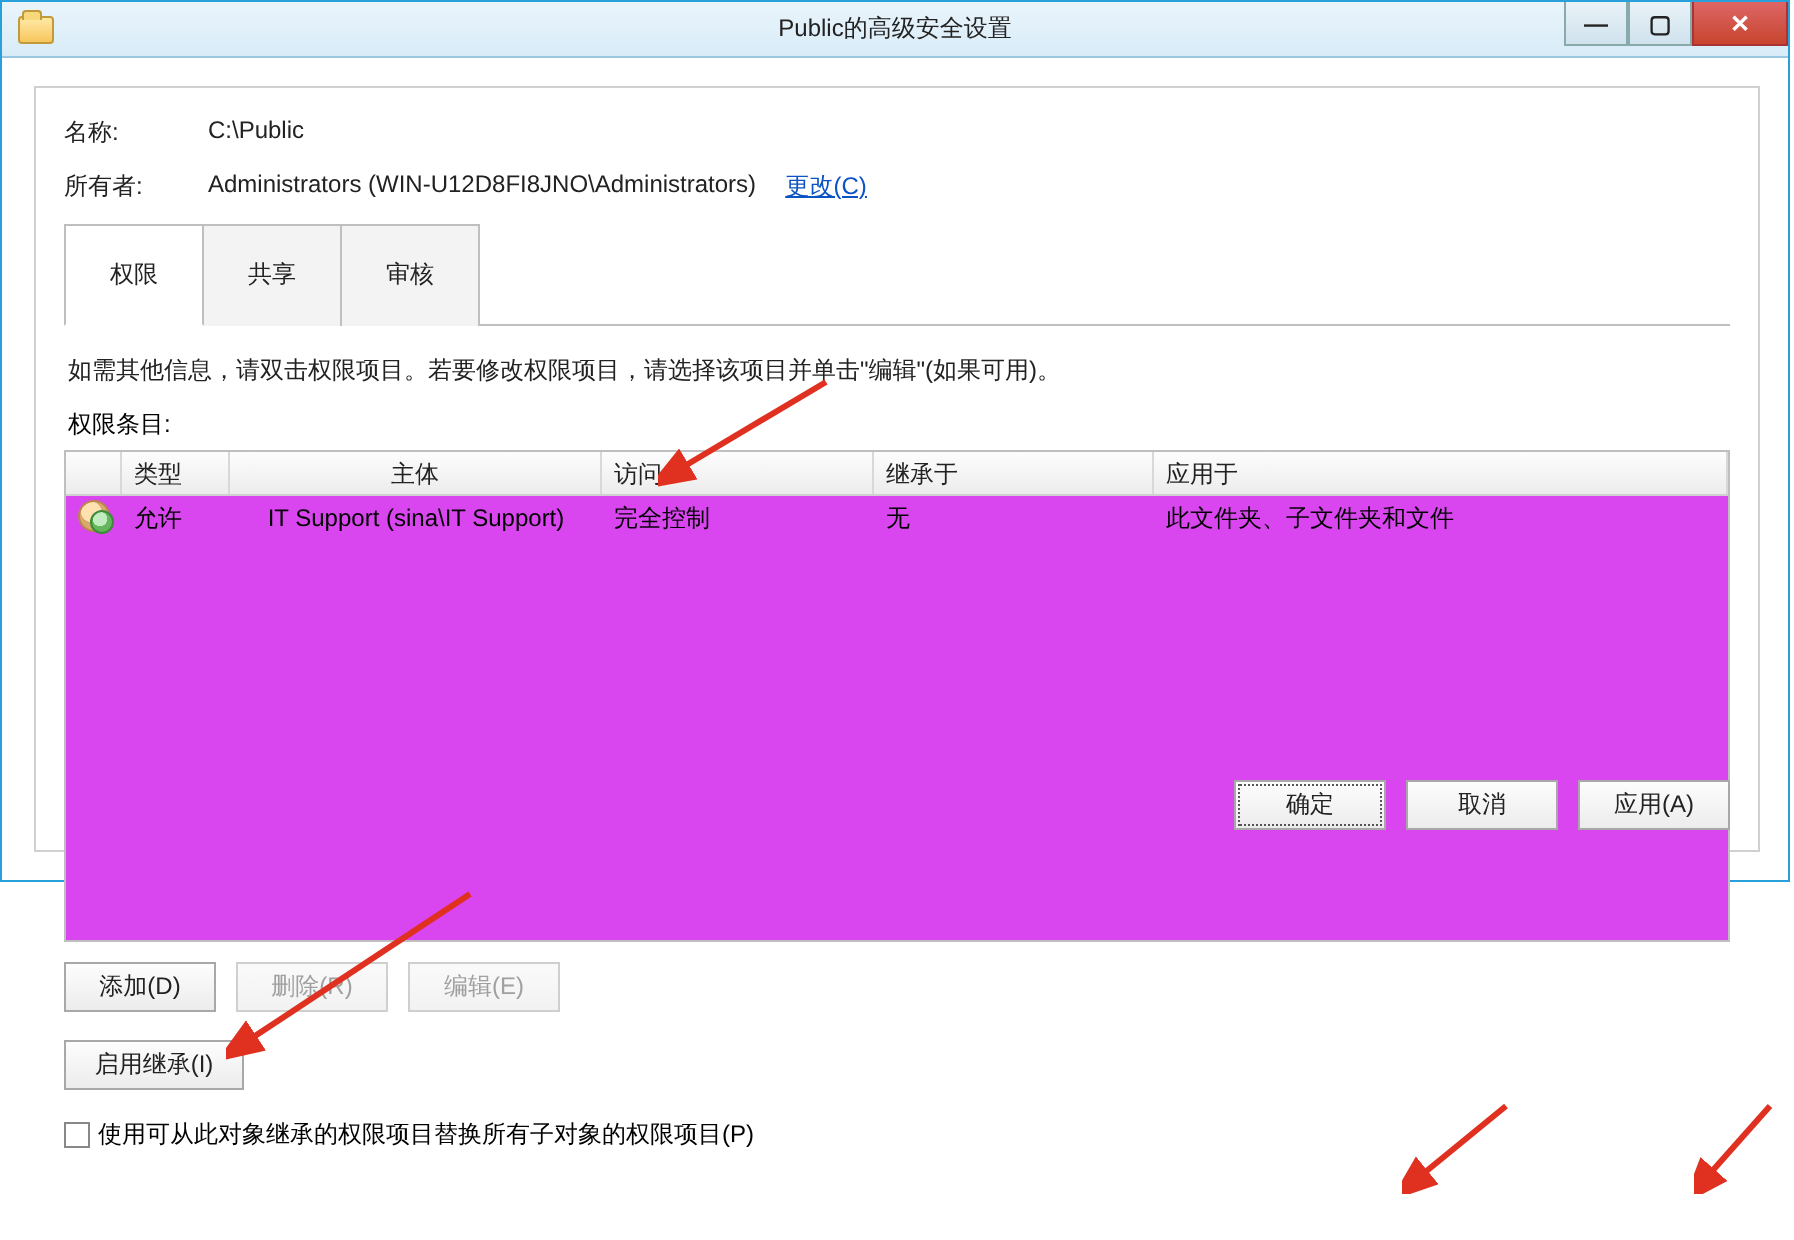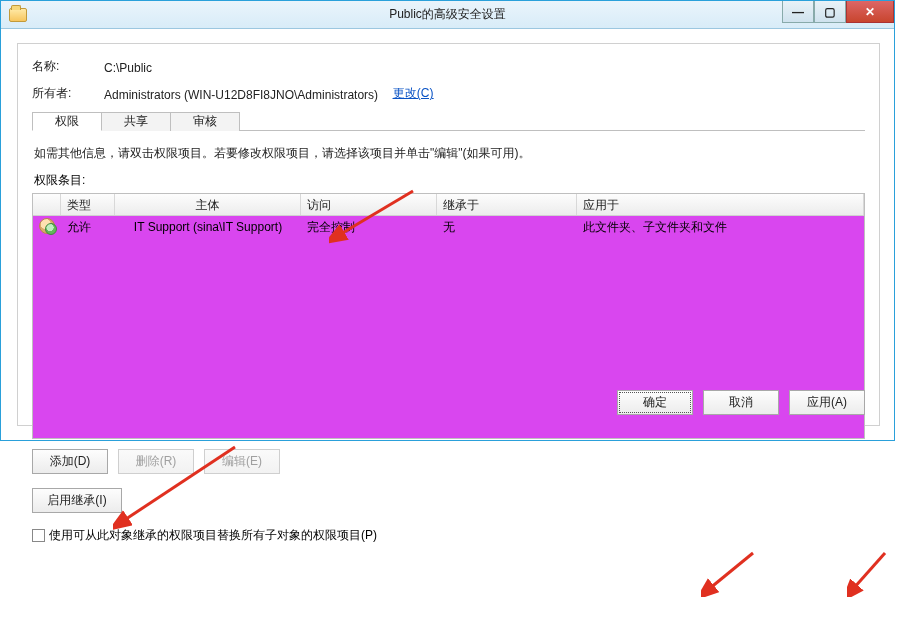--- a/index.html
+++ b/index.html
@@ -6,26 +6,26 @@
   body { margin: 0; background: #fff; width: 897px; height: 620px; position: relative; }
   .window { width: 895px; height: 441px; border: 1px solid #2aa0da; background: #fff; position: relative; }
   .titlebar { height: 28px; background: linear-gradient(#eaf4fb,#d8ecf8); border-bottom: 1px solid #9cc7e0; display: flex; align-items: center; position: relative; }
   .titlebar .folder-icon { width: 18px; height: 14px; margin: 0 6px 0 8px; background: linear-gradient(#ffe9a6,#f7c65e); border: 1px solid #c29a3a; border-radius: 2px; position: relative; }
   .titlebar .folder-icon::before { content:""; position:absolute; top:-4px; left:1px; width:8px; height:4px; background:#f7d87a; border:1px solid #c29a3a; border-bottom:none; border-radius:2px 2px 0 0; }
   .titlebar .title { position:absolute; left:0; right:0; text-align:center; color:#222; pointer-events:none; }
   .winbtns { position:absolute; right:0; top:0; display:flex; height:22px; }
   .winbtn { width:32px; height:22px; border:1px solid #8aa; border-top:none; background:linear-gradient(#e9f2f7,#cfe2ee); display:flex; align-items:center; justify-content:center; color:#222; font-weight:bold; }
   .winbtn.close { background:linear-gradient(#d66,#c8452e); color:#fff; width:48px; border-color:#a33; }
   .content { position:absolute; top:42px; left:16px; right:14px; bottom:14px; background:#fff; border:1px solid #d0d0d0; padding:14px 14px 10px 14px; }
-  .row { display:flex; align-items:flex-end; margin-bottom:10px; }
+  .row { display:flex; align-items:flex-start; margin-bottom:10px; }
   .lbl { width:72px; color:#222; }
   .val { color:#222; }
   .link { color:#0a53c5; text-decoration:underline; cursor:pointer; margin-left:8px; }
   .tabs { display:flex; border-bottom:1px solid #bfbfbf; margin-top:6px; }
-  .tab { padding:0 22px; border:1px solid #bfbfbf; border-bottom:none; background:#f3f3f3; position:relative; margin-right:0; margin-bottom:-1px; cursor:pointer; color:#222;}
+  .tab { padding:16px 22px; border:1px solid #bfbfbf; border-bottom:none; background:#f3f3f3; position:relative; margin-right:0; margin-bottom:-1px; cursor:pointer; color:#222;}
   .tab + .tab { border-left:none; }
   .tab.active { background:#fff; border-bottom:1px solid #fff; }
   .instr { margin:14px 2px 10px 2px; color:#222; }
   .listlbl { margin:2px 2px 4px 2px; }
   .listbox { border:1px solid #bfbfbf; height:246px; overflow:auto; background:#d946ef; position:relative; }
   .lh { display:flex; background:linear-gradient(#fdfdfd,#ececec); border-bottom:1px solid #d0d0d0; height:22px; align-items:stretch; }
   .lh div { border-right:1px solid #d8d8d8; padding:3px 6px; color:#222; }
   .c0{width:28px;} .c1{width:54px;} .c2{width:186px;text-align:center;} .c3{width:136px;} .c4{width:140px;} .c5{flex:1;}
   .lrow { display:flex; height:22px; align-items:center; }
   .lrow > div { padding:3px 6px; }

